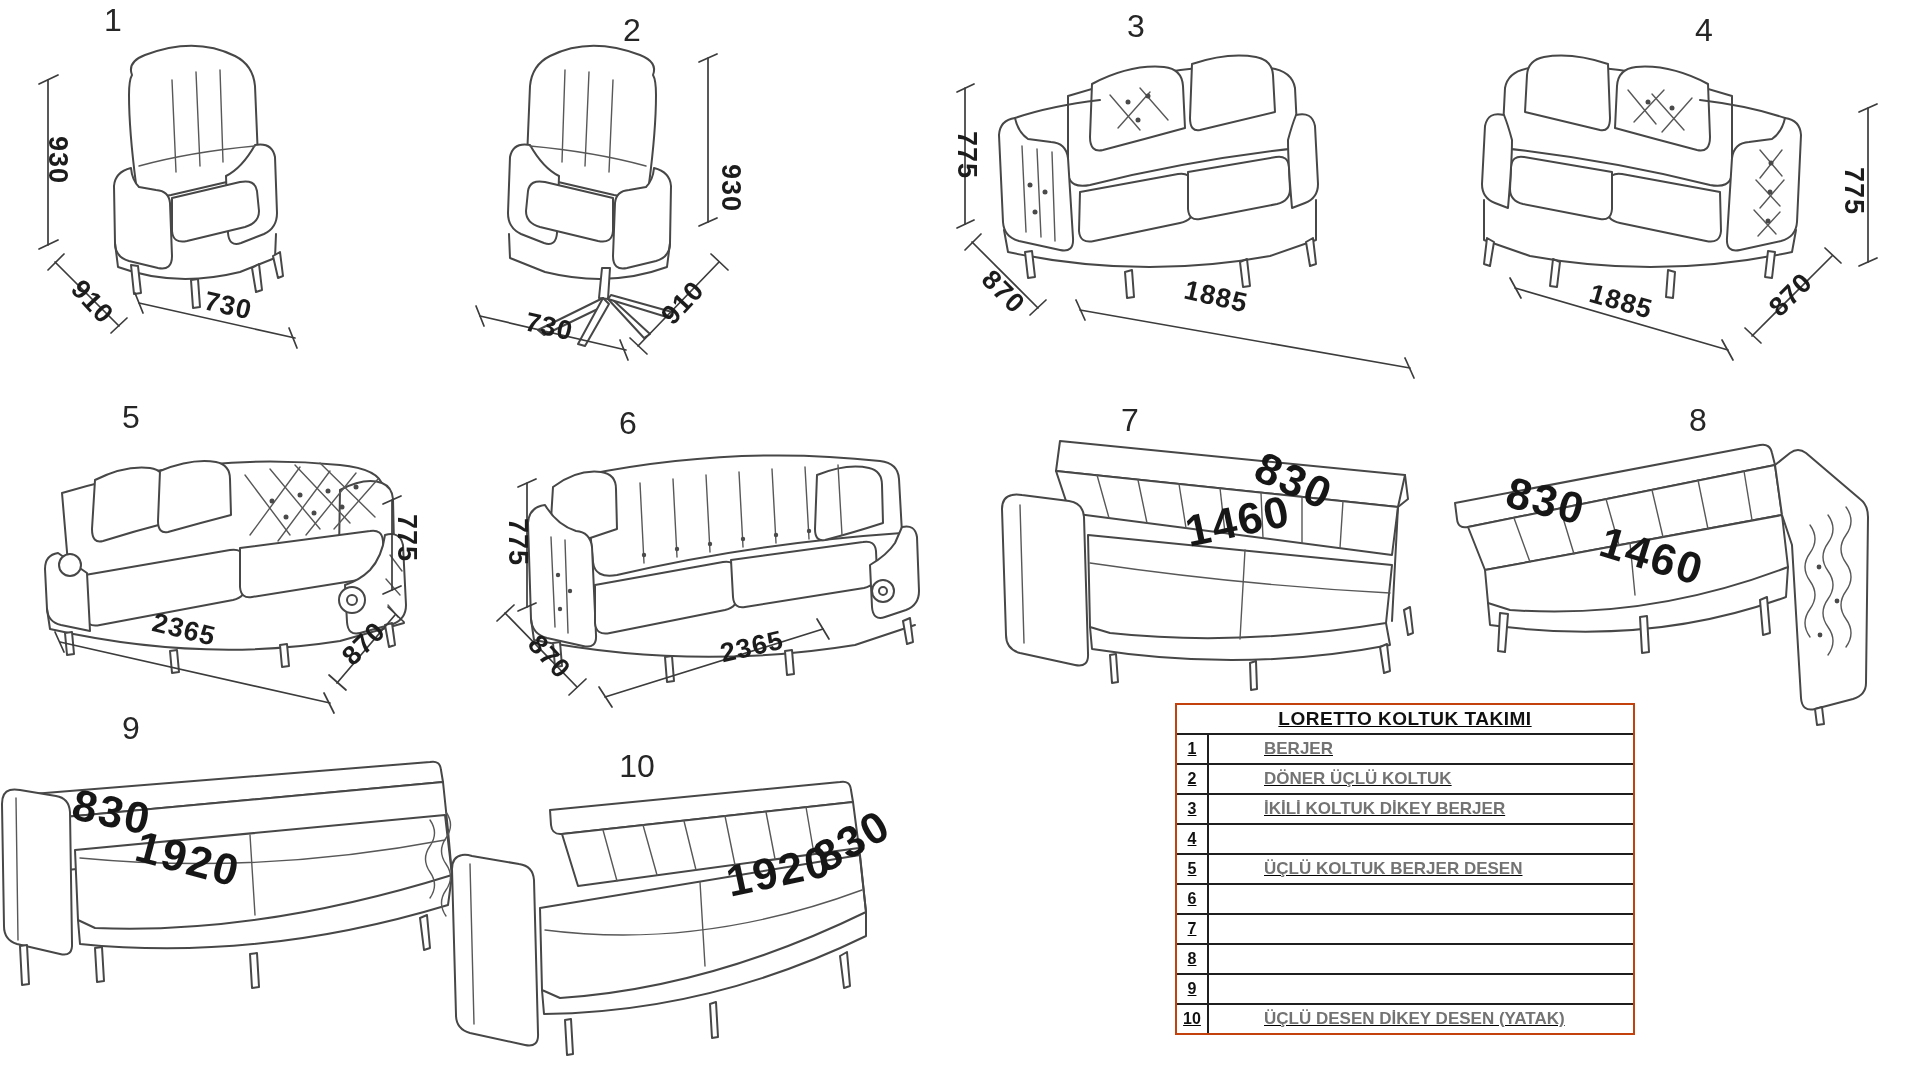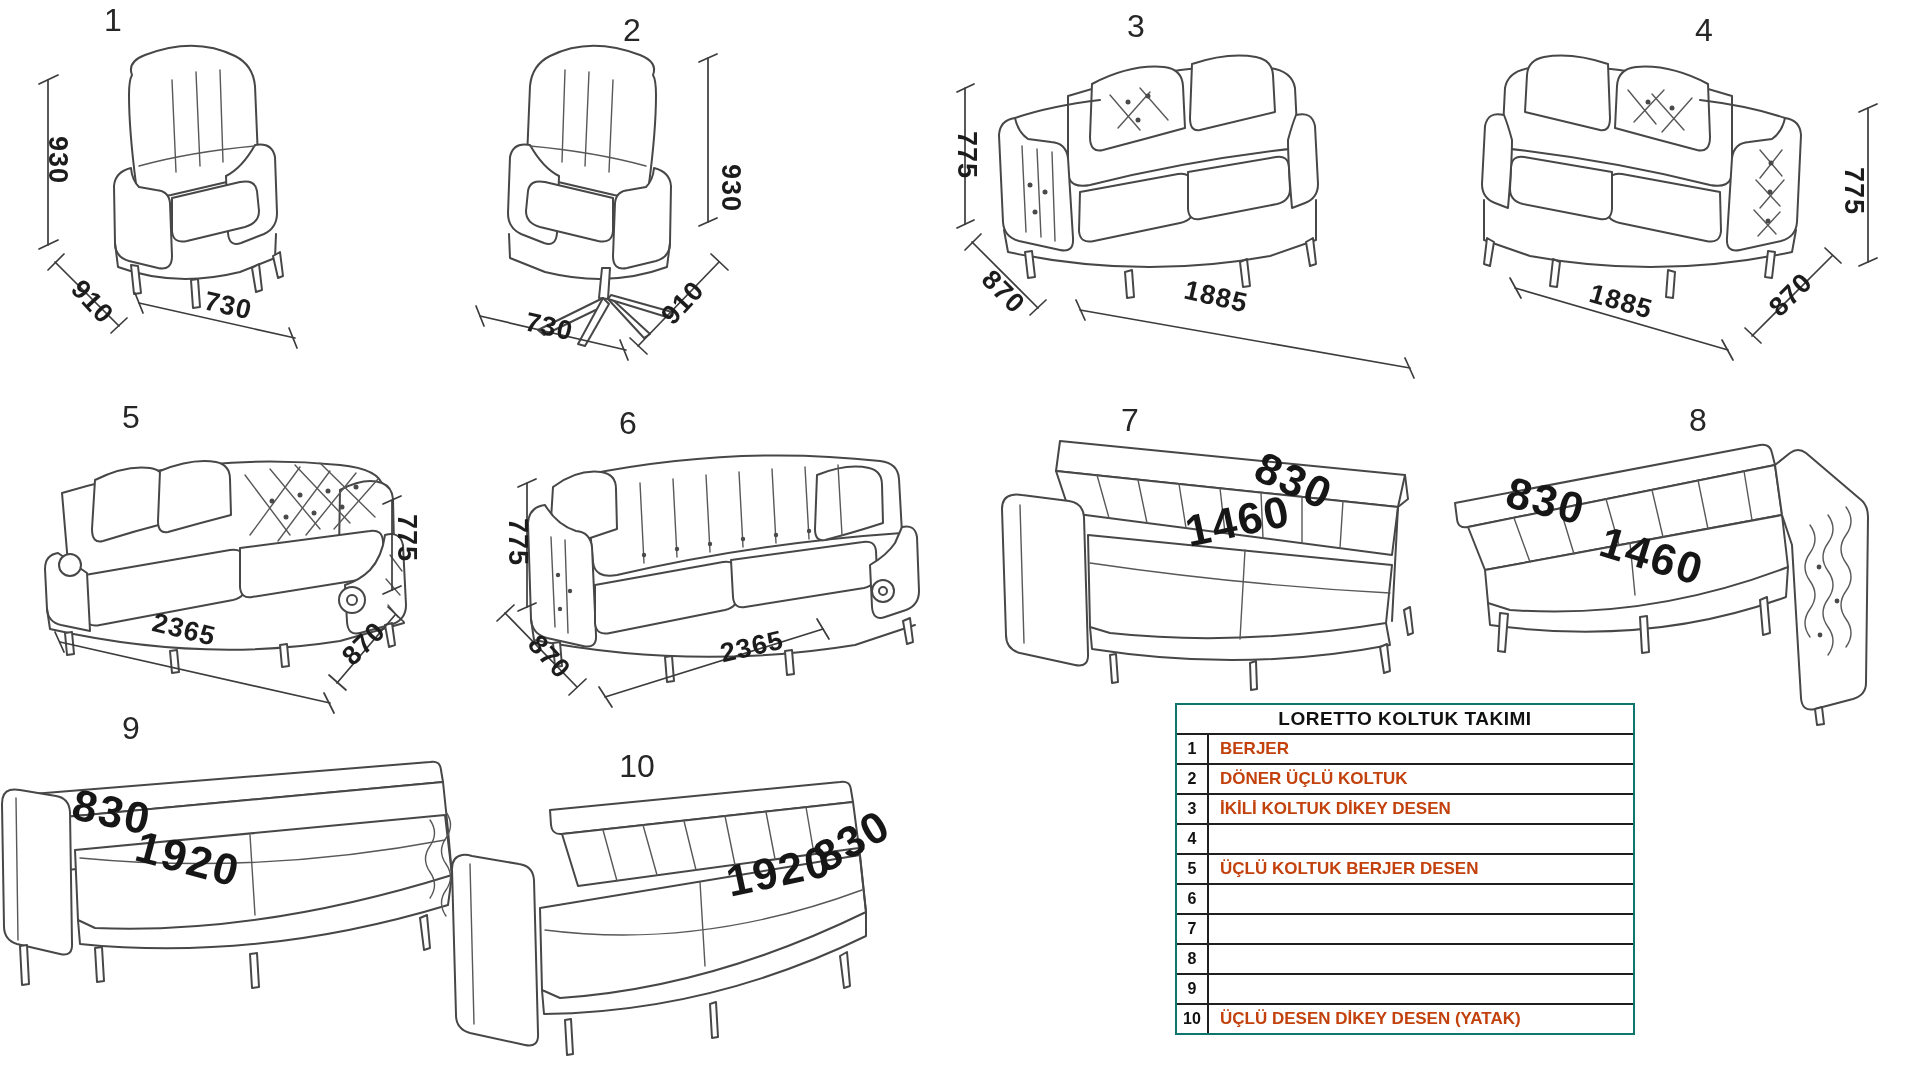--- a/index.html
+++ b/index.html
@@ -5,29 +5,29 @@
   html,body{margin:0;padding:0;background:#fff;}
   .stage{position:relative;width:1920px;height:1080px;background:#ffffff;overflow:hidden;
          font-family:"Liberation Sans",sans-serif;}
   .item{position:absolute;inset:0;}
   .item svg{position:absolute;overflow:visible;}
   .num{position:absolute;font:400 32px "Liberation Sans",sans-serif;color:#262626;
        transform:translate(-50%,-50%);white-space:nowrap;}
   .dim{position:absolute;font:700 27px "Liberation Sans",sans-serif;color:#1c1c1c;
        letter-spacing:1px;white-space:nowrap;}
   .dim-lg{font-size:44px;letter-spacing:2px;color:#161616;}
-  .tbl{position:absolute;left:1175px;top:703px;width:456px;border:2px solid #0f766e;background:#fff;}
+  .tbl{position:absolute;left:1175px;top:703px;width:456px;border:2px solid #c2410c;background:#fff;text-decoration:underline;}
   .tbl-h{height:28px;border-bottom:2px solid #1f1f1f;display:flex;align-items:center;justify-content:center;
          font:700 19px "Liberation Sans",sans-serif;color:#111;letter-spacing:.5px;}
   .tbl-r{display:flex;height:28px;border-bottom:2px solid #1f1f1f;}
   .tbl-r:last-child{border-bottom:none;}
   .tbl-no{width:30px;border-right:2px solid #1f1f1f;display:flex;align-items:center;justify-content:center;
           font:700 16px "Liberation Sans",sans-serif;color:#111;}
   .tbl-nm{flex:1;display:flex;align-items:center;padding-left:11px;
-          font:700 17px "Liberation Sans",sans-serif;color:#c2410c;white-space:nowrap;overflow:hidden;}
+          font:700 17px "Liberation Sans",sans-serif;color:#737373;white-space:nowrap;overflow:hidden;margin-left:44px;}
   .outline{stroke:#474747;stroke-width:2;fill:#fff;stroke-linejoin:round;stroke-linecap:round;}
   .detail{stroke:#585858;stroke-width:1.4;fill:none;stroke-linejoin:round;stroke-linecap:round;}
   .btn{fill:#4a4a4a;stroke:none;}
   .dimline{stroke:#3c3c3c;stroke-width:1.7;fill:none;stroke-linecap:round;}
 </style>
 </head>
 <body>
 
 <div class="stage">
 
@@ -442,21 +442,21 @@
     <div class="tbl-r">
       <div class="tbl-no">1</div>
       <div class="tbl-nm">BERJER</div>
     </div>
     <div class="tbl-r">
       <div class="tbl-no">2</div>
       <div class="tbl-nm">DÖNER ÜÇLÜ KOLTUK</div>
     </div>
     <div class="tbl-r">
       <div class="tbl-no">3</div>
-      <div class="tbl-nm">İKİLİ KOLTUK DİKEY DESEN</div>
+      <div class="tbl-nm">İKİLİ KOLTUK DİKEY BERJER</div>
     </div>
     <div class="tbl-r">
       <div class="tbl-no">4</div>
     </div>
     <div class="tbl-r">
       <div class="tbl-no">5</div>
       <div class="tbl-nm">ÜÇLÜ KOLTUK BERJER DESEN</div>
     </div>
     <div class="tbl-r">
       <div class="tbl-no">6</div>

